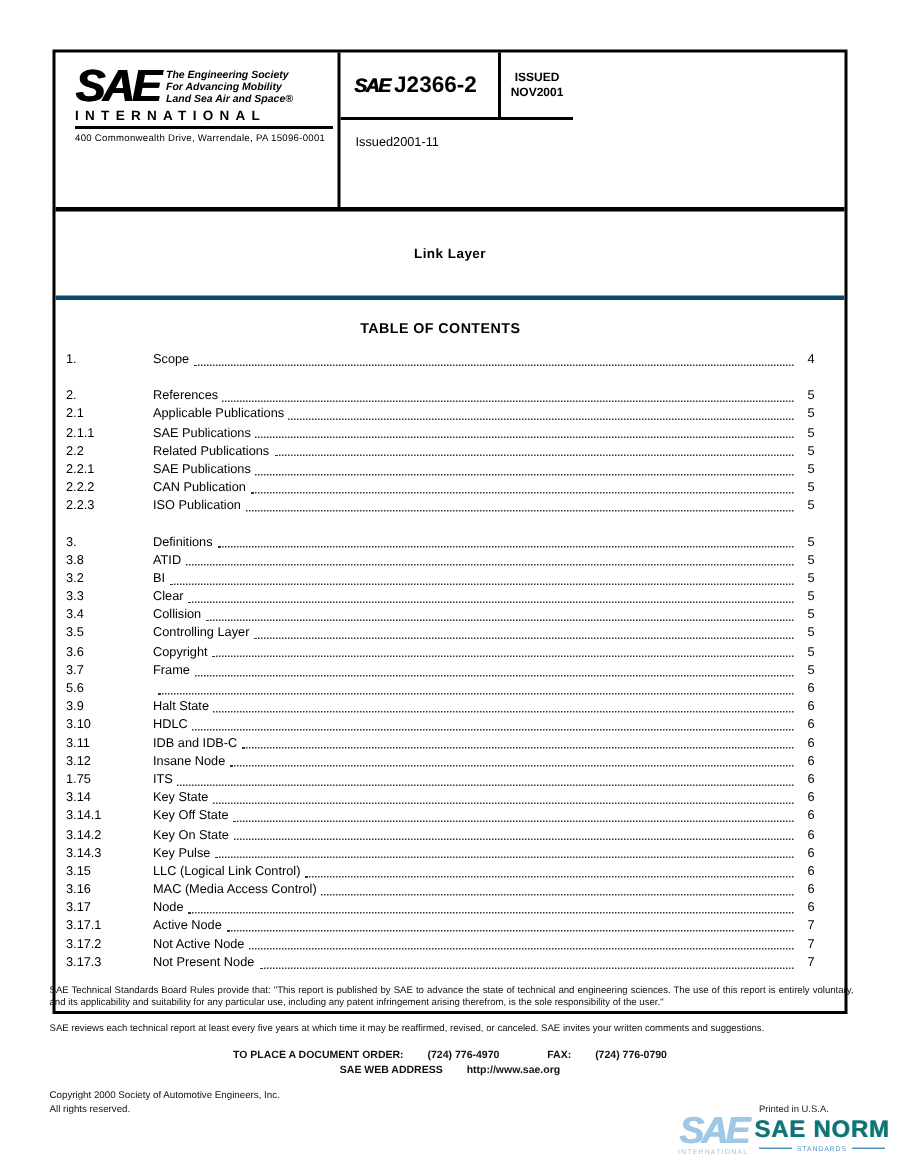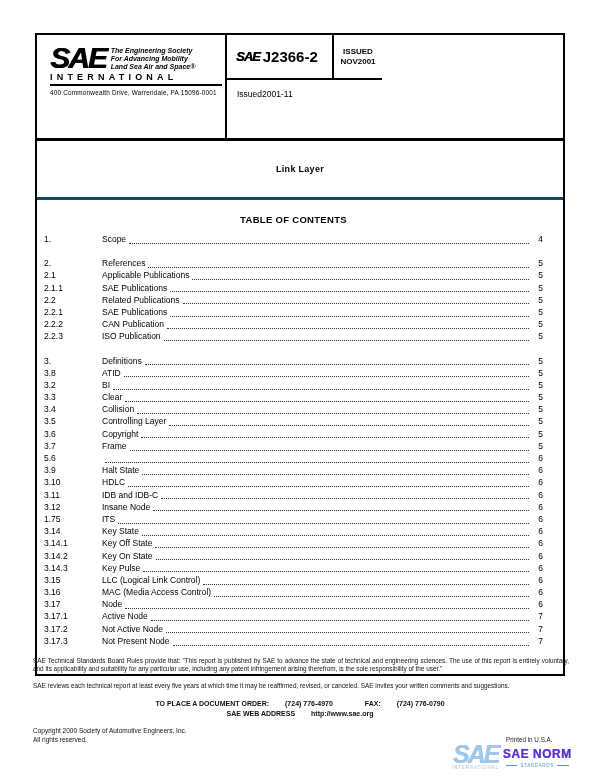--- a/index.html
+++ b/index.html
@@ -82,21 +82,21 @@
   .order-block .sp2 { display:inline-block; width:30px; }
   .copyright { position:absolute; left:33px; top:727px; font-size:6.5px; line-height:8.5px; color:#111; }
   .printed { position:absolute; left:506px; top:736px; font-size:6.3px; color:#222; }
 
   
   .watermark { position:absolute; left:452px; top:744px; display:flex; align-items:flex-start; }
   .wm-left { text-align:center; margin-right:4px; }
   .wm-sae { font-size:25px; font-weight:bold; font-style:italic; letter-spacing:-2px; line-height:21px; color:#9FC7E6; text-shadow:0.6px 0 0 #9FC7E6; }
   .wm-intl { font-size:4.6px; letter-spacing:0.8px; color:#9FC7E6; }
   .wm-right { margin-top:2px; }
-  .wm-norm { font-size:12px; font-weight:bold; line-height:16px; letter-spacing:0.5px; color:#6d28d9; text-shadow:0.5px 0 0 #4E93CC; white-space:nowrap; }
+  .wm-norm { font-size:16px; font-weight:bold; line-height:16px; letter-spacing:0.5px; color:#0f766e; text-shadow:0.5px 0 0 #4E93CC; white-space:nowrap; }
   .wm-sub { display:flex; align-items:center; font-size:4.6px; color:#4E93CC; letter-spacing:0.6px; margin-top:1px; }
   .wm-sub .wm-line { flex:1; border-top:1px solid #4E93CC; margin:0 3px; }
 </style>
 </head>
 <body>
 
 <div class="doc-box">
 
   <div class="header-row">
 

